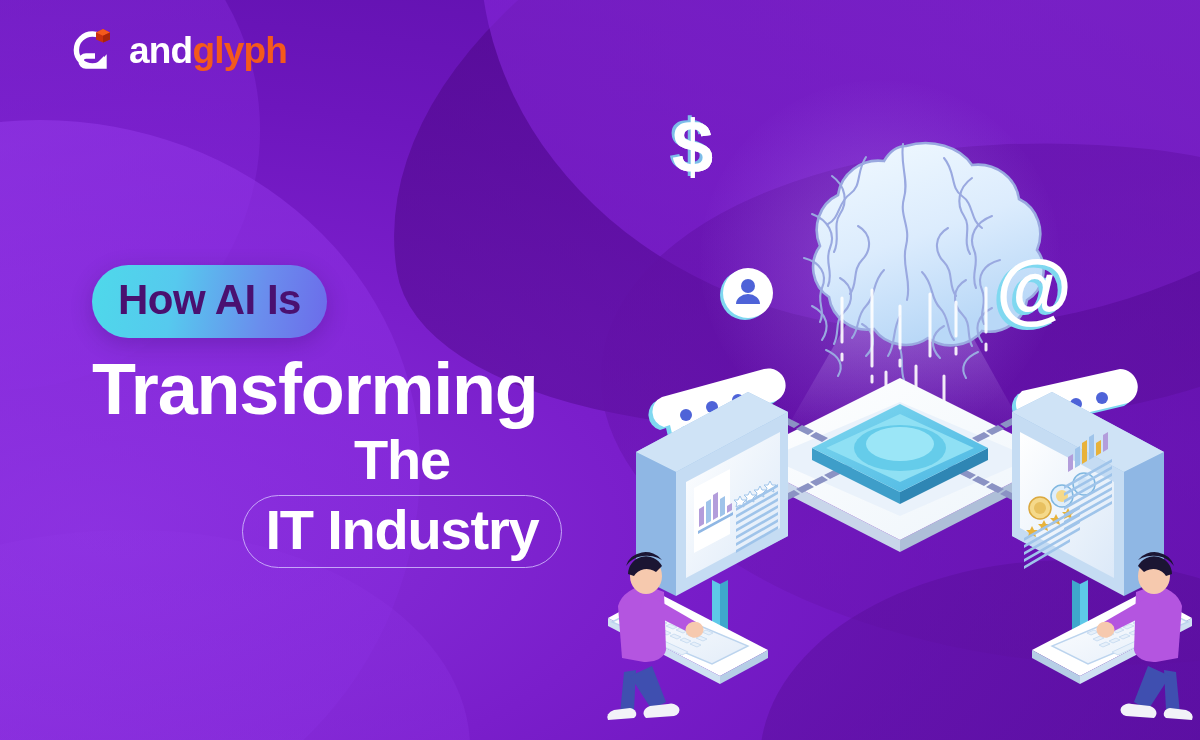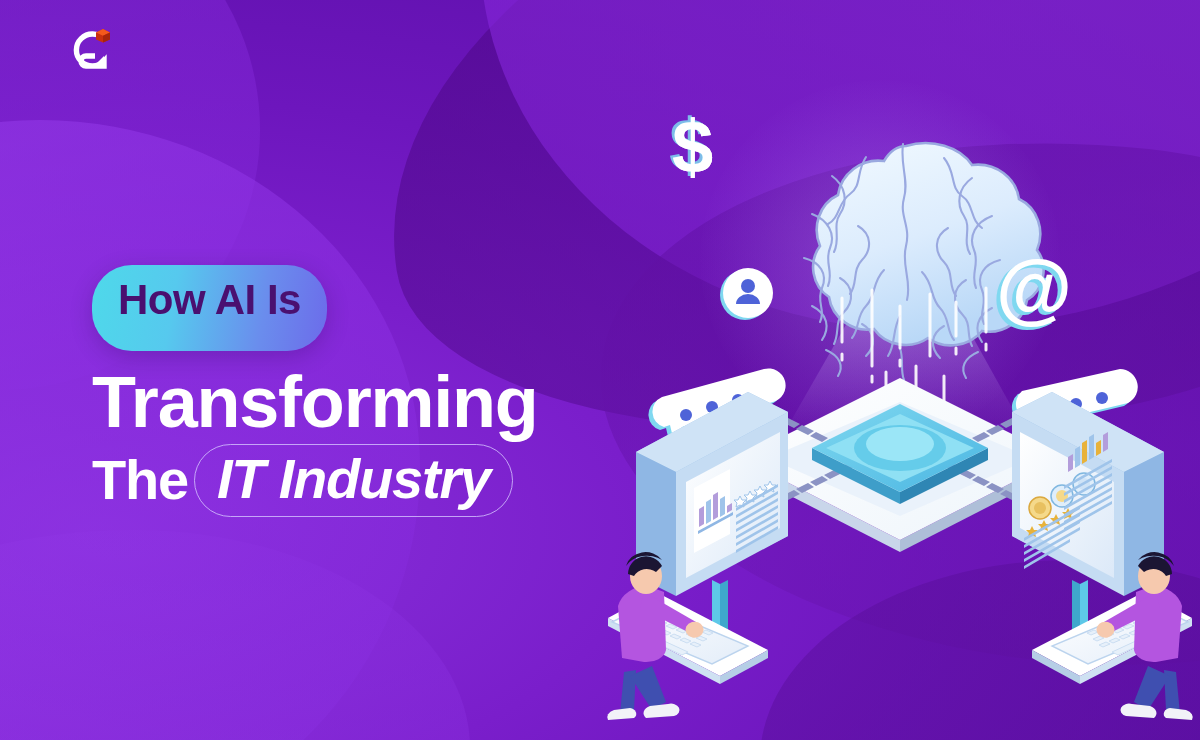--- a/index.html
+++ b/index.html
@@ -68,35 +68,35 @@
                display:flex; align-items:baseline; }
   #logo .word .and{ color:#ffffff; }
   #logo .word .glyph{ color:#f4591c; }
 
   
   #headline{ position:absolute; left:92px; top:265px; width:620px; }
   .pill{
     display:inline-block;
     background:linear-gradient(100deg,#4ed9ea 0%, #56c9ee 35%, #6a8ded 72%, #6c6bea 100%);
     color:#4a1070; font-weight:700; font-size:42px; line-height:1;
-    padding:14px 26px 30px 26px; border-radius:40px; letter-spacing:-.5px;
+    padding:14px 26px 17px 26px; border-radius:40px; letter-spacing:-.5px;
     box-shadow:0 6px 22px rgba(30,0,70,.22);
   }
   .line2{
     color:#ffffff; font-weight:700; font-size:72px; line-height:1.04;
     letter-spacing:-1.2px; margin-top:14px; white-space:nowrap;
   }
   .line3{
     margin-top:4px; color:#ffffff; font-weight:700; font-size:56px;
     line-height:1.04; letter-spacing:-1.2px; white-space:nowrap;
-    display:flex; align-items:center; gap:6px;
+    display:flex; align-items:center; gap:6px;flex-direction:column;
   }
   .outline-pill{
     border:1.6px solid rgba(214,196,255,.80); border-radius:40px;
-    padding:6px 22px 9px 22px; display:inline-block; line-height:1;font-style:italic;
+    padding:6px 22px 9px 22px; display:inline-block; line-height:1;
   }
 
   
   #art{ position:absolute; left:600px; top:110px; width:600px; height:620px; }
   #art svg{ width:100%; height:100%; display:block; overflow:visible; }
 </style>
 </head>
 <body>
 
 <div id="banner">
@@ -116,20 +116,24 @@
     <span class="mark">
       <svg viewBox="0 0 48 48" width="48" height="48" aria-hidden="true">
         <path d="M36 13 A16 16 0 1 0 36 35 L36 40 L18 40 A5 5 0 0 1 18 30 L27 30" fill="none" stroke="#ffffff" stroke-width="5.4" stroke-linecap="butt"></path>
         <path d="M36 30 L36 41 L25 41 Z" fill="#ffffff"></path>
         <g>
           <polygon points="35,3 42,6.4 42,13.4 35,16.6 28,13.4 28,6.4" fill="#c9300f"></polygon>
           <polygon points="35,3 42,6.4 35,9.8 28,6.4" fill="#f4591c"></polygon>
           <polygon points="35,9.8 42,6.4 42,13.4 35,16.6" fill="#a8250b"></polygon>
         </g>
       </svg>
+    </span>
+    <span class="word">
+      <span class="and">and</span>
+        <span class="glyph">glyph</span>
     </span>
   </div>
 
   <div id="headline">
     <div class="pill">How AI Is</div>
     <div class="line2">Transforming</div>
     <div class="line3">
       <span>The</span>
       <span class="outline-pill">IT Industry</span>
     </div>

